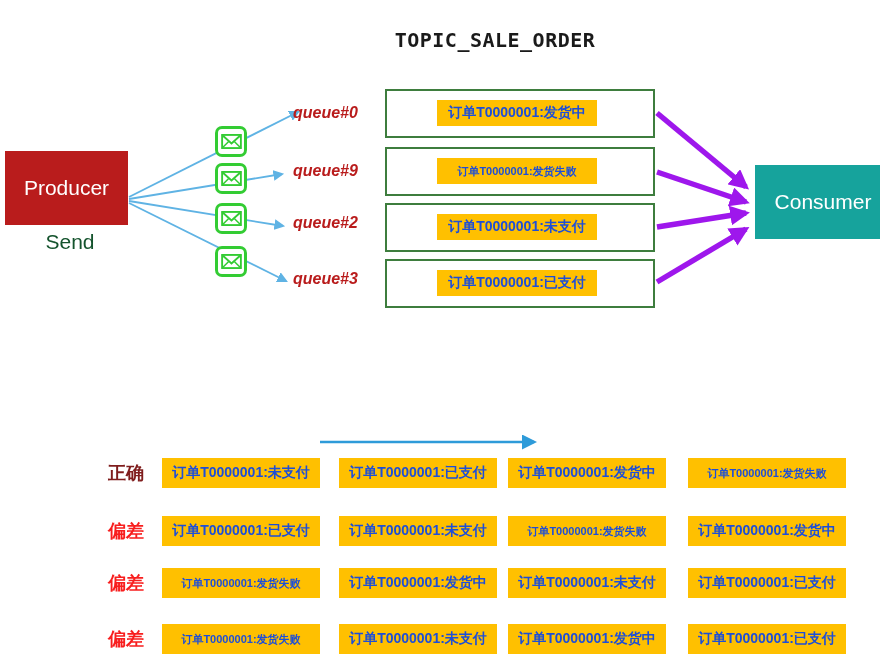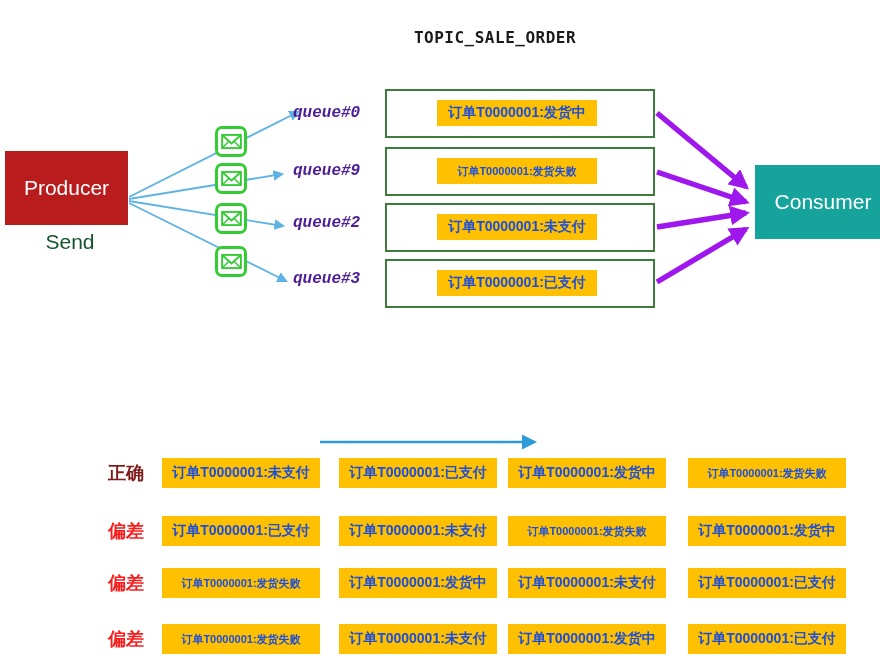--- a/index.html
+++ b/index.html
@@ -2,33 +2,33 @@
 <html><head>
 <meta charset="utf-8">
 <style>
   html,body { margin:0; padding:0; background:#fff; font-family:"Liberation Sans","DejaVu Sans",sans-serif; }
   .canvas { position:relative; width:880px; height:668px; background:#ffffff; overflow:hidden; }
   svg.layer { position:absolute; left:0; top:0; z-index:1; }
   .el { position:absolute; z-index:2; }
 
   .topic-title { left:340px; top:28px; width:310px; text-align:center;
     font-family:"DejaVu Sans Mono","Liberation Mono",monospace; font-weight:bold;
-    font-size:16px; color:#1a1a1a; letter-spacing:0.5px; }
+    font-size:20px; color:#1a1a1a; letter-spacing:0.5px; }
 
   .node { display:flex; align-items:center; justify-content:center; color:#fff; font-size:21px; }
   .producer { left:5px; top:151px; width:123px; height:74px; background:#b91c1c; }
   .consumer { left:755px; top:165px; width:136px; height:74px; background:#16A39C; }
   .send-label { left:28px; top:230px; width:84px; text-align:center; color:#14532d; font-size:21px; }
 
   .envelope { left:215px; width:32px; height:31px; box-sizing:border-box;
     border:3px solid #33CC33; border-radius:7px; background:#fff;
     display:flex; align-items:center; justify-content:center; }
 
   .queue-label { left:293px; width:90px; font-style:italic; font-weight:600;
-    font-size:16px; color:#4c1d95; font-family:Liberation Mono, monospace; }
+    font-size:16px; color:#b91c1c; font-family:Liberation Sans, sans-serif; }
 
   .queue-box { left:385px; width:270px; height:49px; box-sizing:border-box;
     border:2px solid #3E7D3E; background:#fff; }
 
   .msg { background:#FFC000; color:#1d4ed8; font-weight:bold; text-align:center;
     display:flex; align-items:center; justify-content:center; white-space:nowrap; }
   .msg.small { font-size:11px !important; }
   .qmsg { left:437px; width:160px; height:26px; font-size:14px; }
 
   .section-title { left:315px; top:411px; width:235px; text-align:center;

